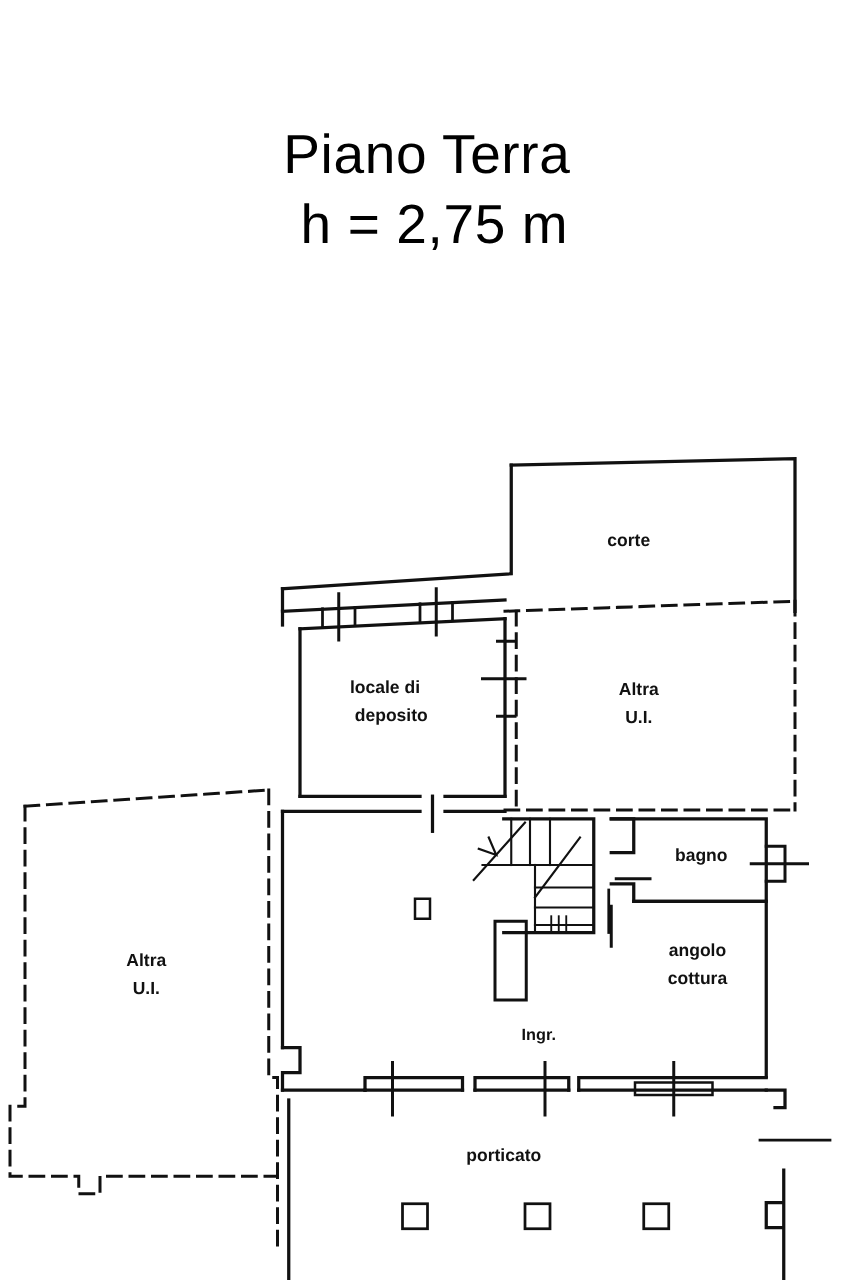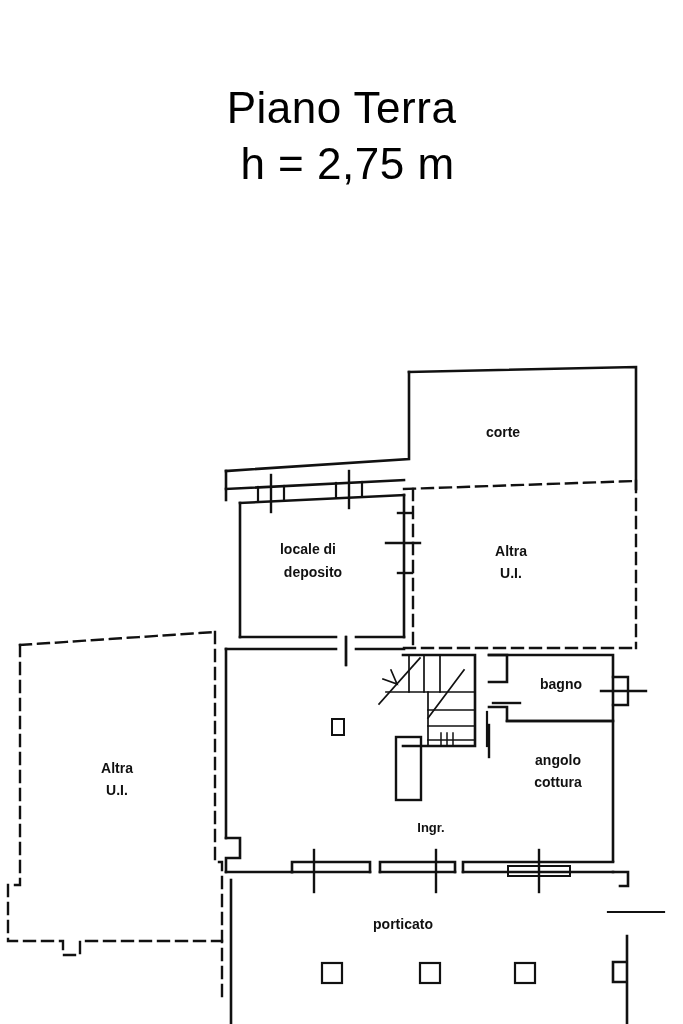--- a/index.html
+++ b/index.html
@@ -16,21 +16,21 @@
     color: #000000;
   }
   #plan-root {
     position: absolute;
     inset: 0;
     width: 683px;
     height: 1024px;
   }
   .title-block {
     position: absolute;
-    top: 80px;
+    top: 96px;
     left: 0;
     width: 683px;
     text-align: center;
     line-height: 1.28;
   }
   .title-line-1 {
     font-size: 44px;
     letter-spacing: 0.5px;
     display: block;
   }

